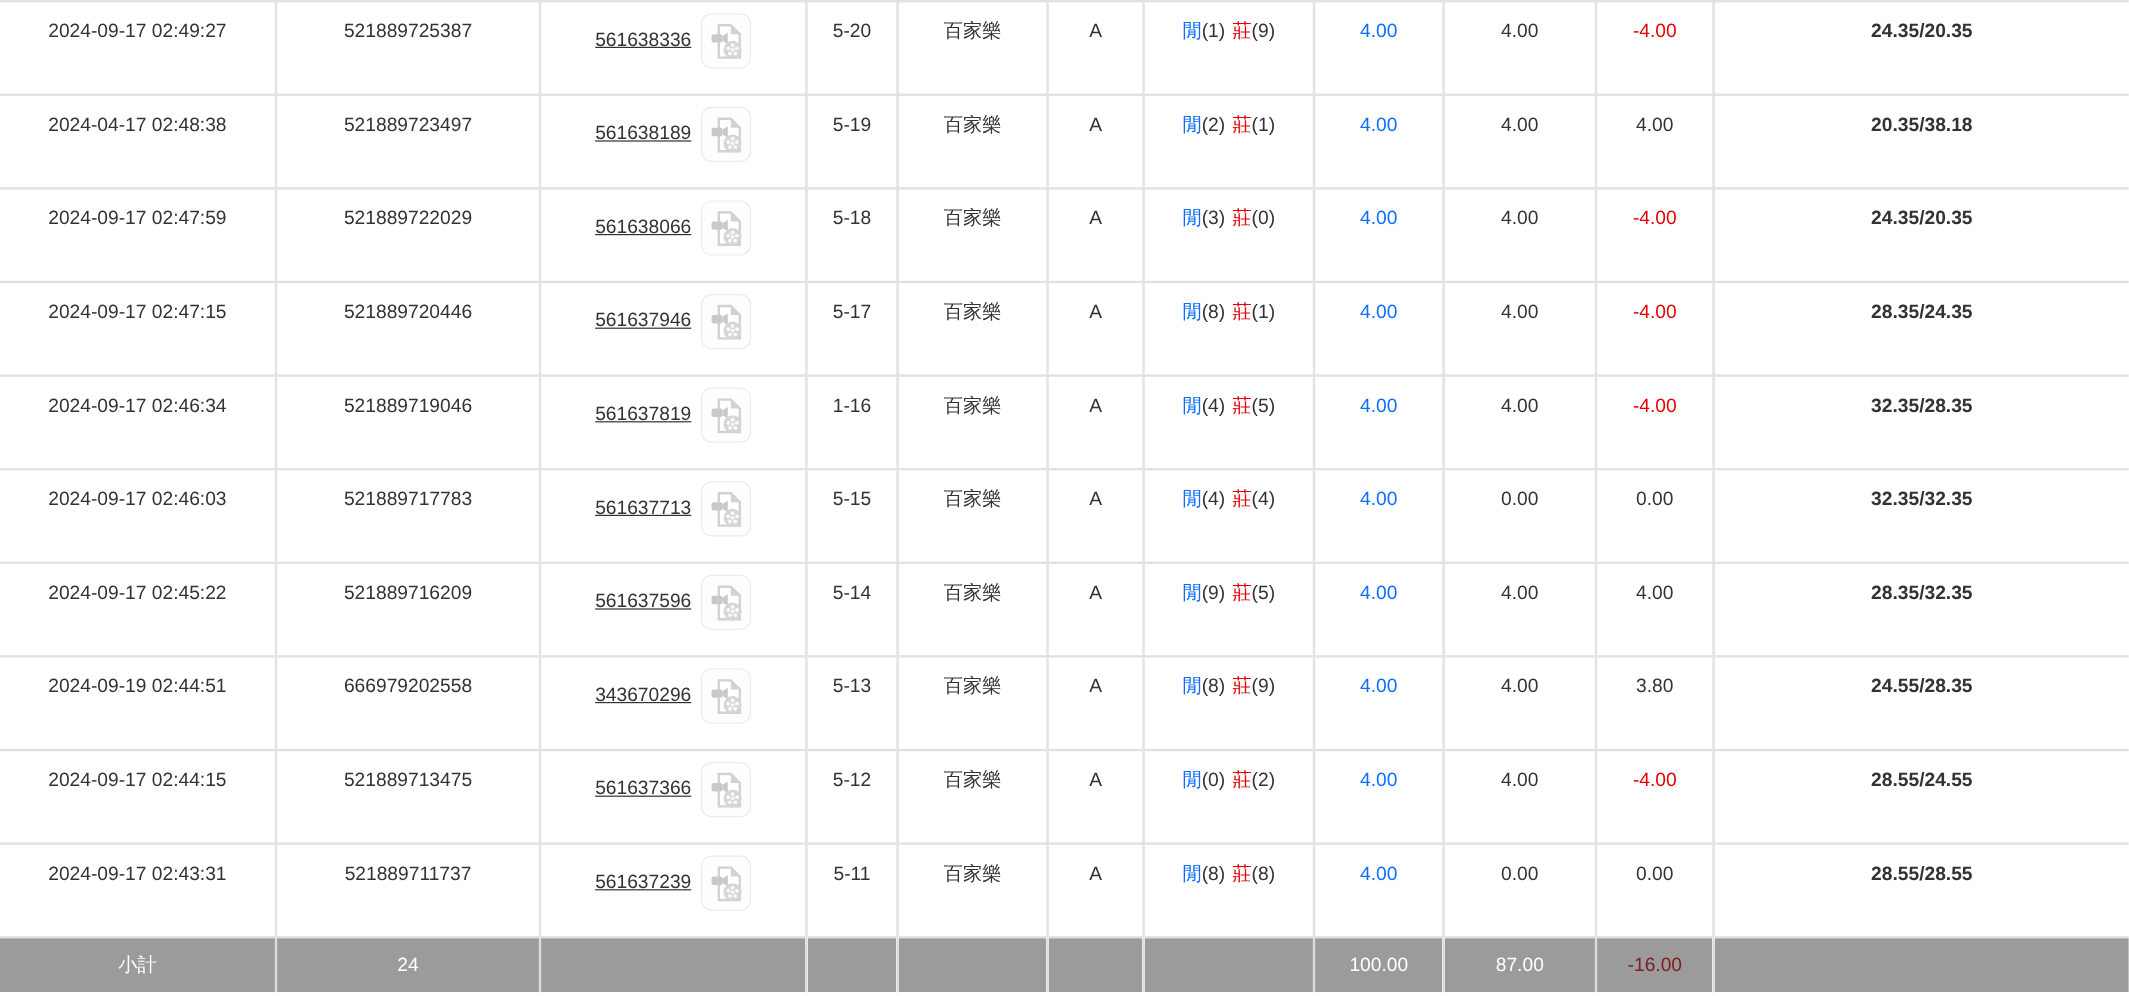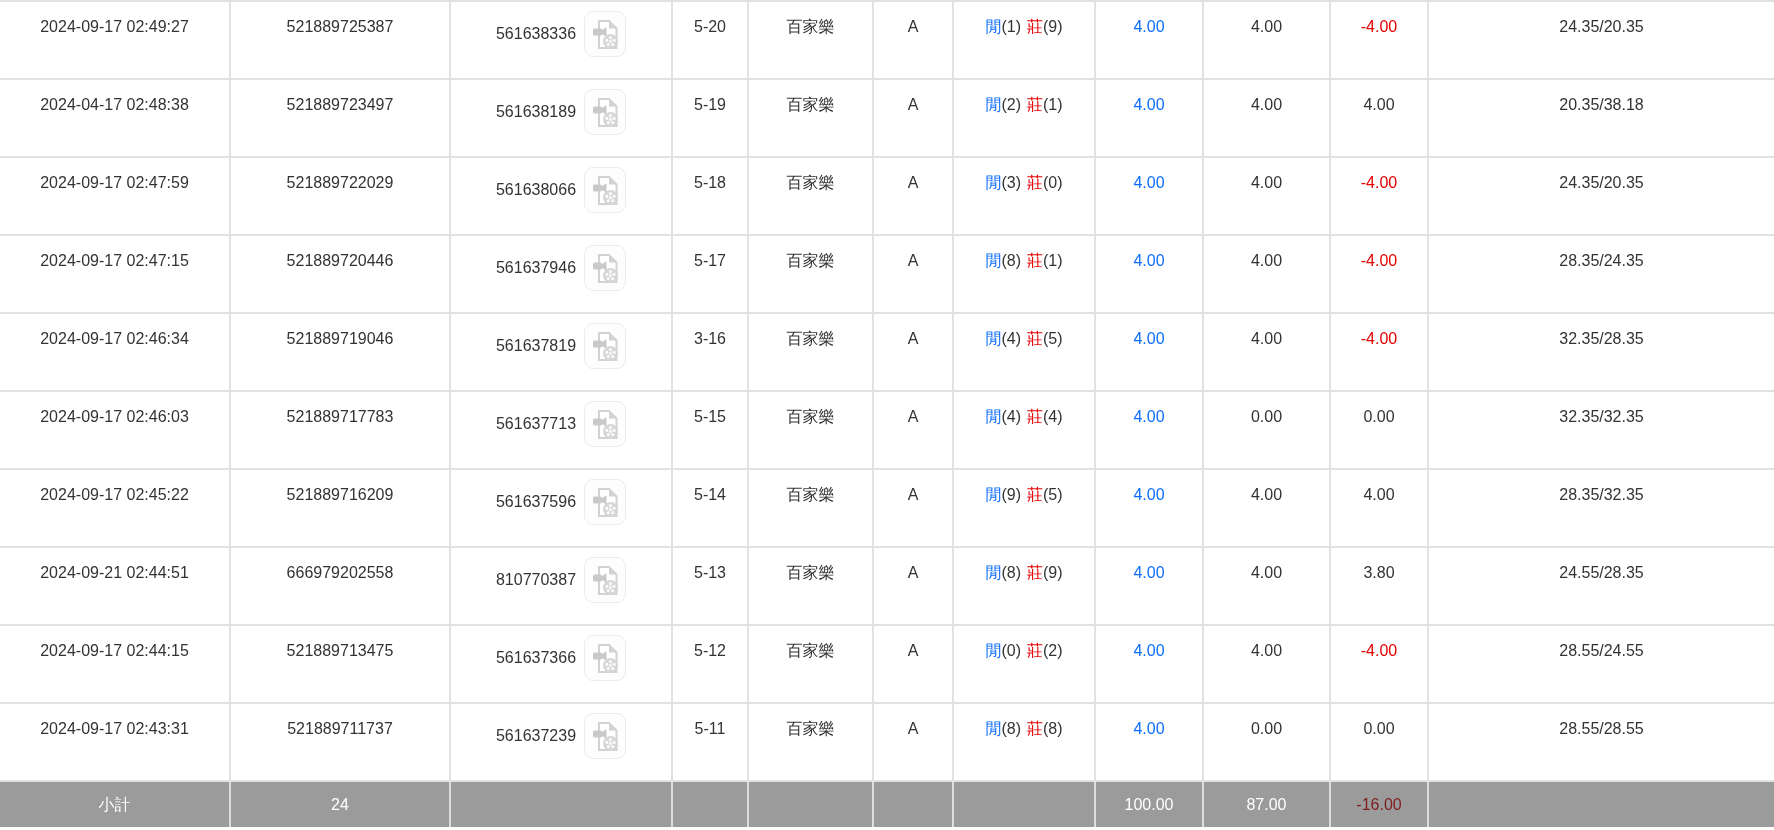--- a/index.html
+++ b/index.html
@@ -9,24 +9,24 @@
     color:var(--text,#333);
   }
   table{border-collapse:collapse;table-layout:fixed;width:1774px;}
   td{
     border:2px solid var(--border,#e2e2e2);
     text-align:center;vertical-align:top;
     padding:15px 4px 0;font-size:16px;line-height:20px;
     height:78px;box-sizing:border-box;overflow:hidden;white-space:nowrap;
   }
   td:first-child{border-left:none;text-align:center;}
-  td:last-child{border-right:none;}
+  td:last-child{border-right:none;font-weight:bold;}
 
   .c-gameid{padding:0 2px;}
-  .gameid-wrap{display:flex;align-items:center;justify-content:center;gap:8px;height:58px;margin-top:3px;}
+  .gameid-wrap{display:flex;align-items:center;justify-content:center;gap:8px;height:58px;margin-top:3px;text-decoration:underline;}
   .video-btn{
     width:42px;height:46px;flex:0 0 42px;
     border:1px solid #ececec;border-radius:9px;background:#fdfdfd;
     display:flex;align-items:center;justify-content:center;padding:0;cursor:pointer;
   }
   .blue{color:var(--accent-blue,#0d6efd);}
   .red{color:var(--negative-red,#e60000);}
   .neg{color:var(--negative-red,#e60000);}
   td.c-bet{color:var(--accent-blue,#0d6efd);cursor:pointer;}
   .c-result .banker{margin-left:6px;}
@@ -208,21 +208,21 @@
             <circle cx="18.5" cy="22.5" r="1.5" fill="#fafafa"></circle>
             <circle cx="18.5" cy="18.7" r="1.6" fill="#fafafa"></circle>
             <circle cx="22.1" cy="21.3" r="1.6" fill="#fafafa"></circle>
             <circle cx="20.7" cy="25.6" r="1.6" fill="#fafafa"></circle>
             <circle cx="16.3" cy="25.6" r="1.6" fill="#fafafa"></circle>
             <circle cx="14.9" cy="21.3" r="1.6" fill="#fafafa"></circle>
           </svg>
         </button>
       </div>
     </td>
-    <td>3-16</td>
+    <td>1-16</td>
     <td>百家樂</td>
     <td>A</td>
     <td class="c-result">
       <span class="blue">閒</span><span>(4)</span><span class="red banker">莊</span><span>(5)</span>
     </td>
     <td class="c-bet">4.00</td>
     <td>4.00</td>
     <td class="neg">-4.00</td>
     <td>32.35/28.35</td>
   </tr>
@@ -288,25 +288,25 @@
     <td>A</td>
     <td class="c-result">
       <span class="blue">閒</span><span>(9)</span><span class="red banker">莊</span><span>(5)</span>
     </td>
     <td class="c-bet">4.00</td>
     <td>4.00</td>
     <td>4.00</td>
     <td>28.35/32.35</td>
   </tr>
       <tr>
-    <td>2024-09-21 02:44:51</td>
+    <td>2024-09-19 02:44:51</td>
     <td>666979202558</td>
     <td class="c-gameid">
       <div class="gameid-wrap">
-        <span>810770387</span>
+        <span>343670296</span>
         <button class="video-btn">
           <svg width="27" height="31" viewBox="0 0 27 31" aria-hidden="true">
             <path d="M7 2 h10 l7.5 7.5 V29 H7 z" fill="#ffffff" stroke="#d2d2d2" stroke-width="2"></path>
             <path d="M17 2 l7.5 7.5 H17 z" fill="#d2d2d2"></path>
             <rect x="1" y="9.5" width="9" height="7" rx="1.5" fill="#c9c9c9"></rect>
             <path d="M10 11 L14.5 8.2 V17.8 L10 15 z" fill="#c9c9c9"></path>
             <circle cx="18.5" cy="22.5" r="7.5" fill="#d6d6d6"></circle>
             <circle cx="18.5" cy="22.5" r="1.5" fill="#fafafa"></circle>
             <circle cx="18.5" cy="18.7" r="1.6" fill="#fafafa"></circle>
             <circle cx="22.1" cy="21.3" r="1.6" fill="#fafafa"></circle>

